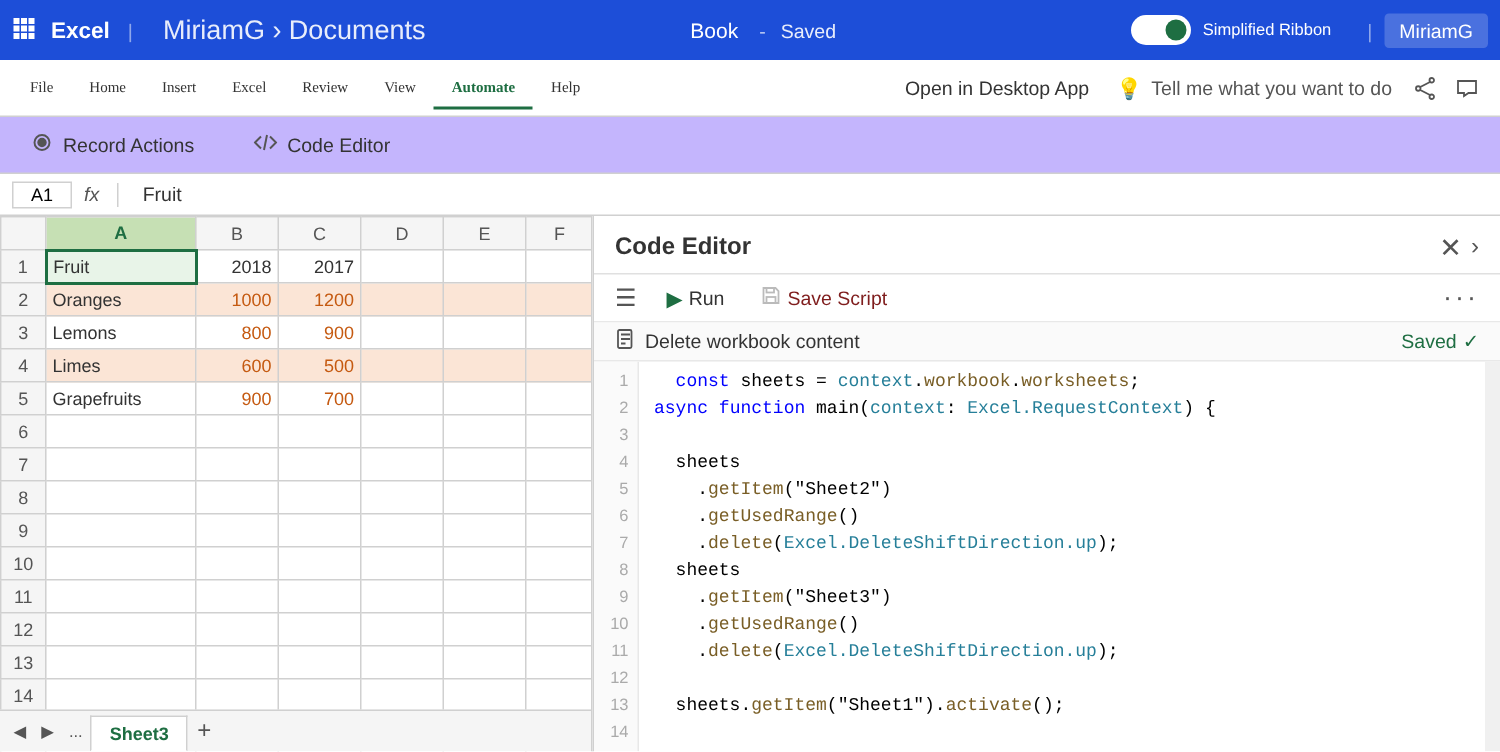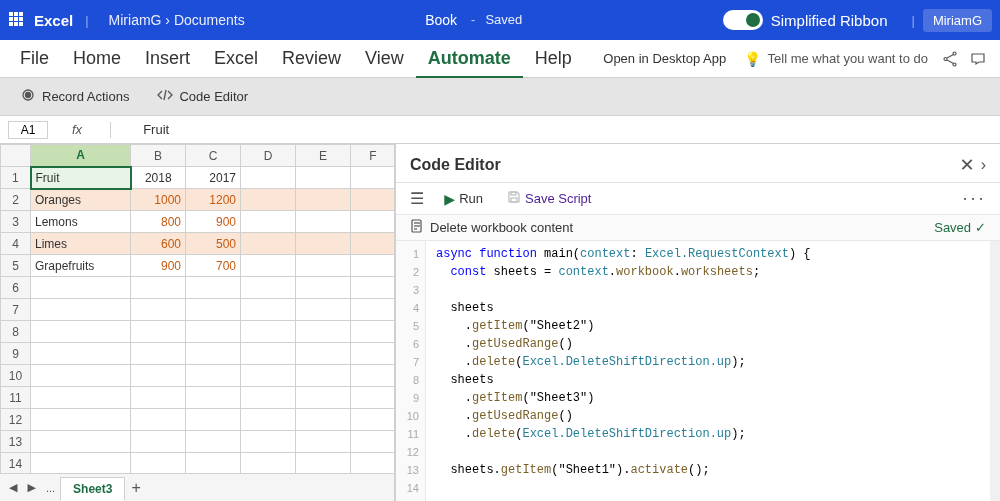--- a/index.html
+++ b/index.html
@@ -9,91 +9,92 @@
     #title-bar {
       background: #1d4ed8;
       color: #fff;
       height: 40px;
       display: flex;
       align-items: center;
       padding: 0 8px;
     }
     #title-bar .grid-icon { margin-right: 10px; cursor: pointer; }
     #title-bar .app-name { font-weight: 600; font-size: 15px; margin-right: 12px; }
-    #title-bar .breadcrumb { font-size: 14px; opacity: 0.9; margin-right: auto; padding-left: 14px; }
+    #title-bar .breadcrumb { font-size: 18px; opacity: 0.9; margin-right: auto; padding-left: 14px; }
     #title-bar .book-title { font-size: 14px; margin-right: 4px; }
     #title-bar .dash { margin: 0 4px; opacity: 0.7; }
     #title-bar .saved-label { font-size: 13px; opacity: 0.9; margin-right: 20px; }
     #title-bar .toggle-area { display: flex; align-items: center; gap: 8px; margin-right: 16px; }
     #title-bar .toggle-switch {
       width: 40px; height: 20px; background: #fff; border-radius: 10px;
       position: relative; cursor: pointer;
     }
     #title-bar .toggle-switch::after {
       content: ''; position: absolute; right: 3px; top: 3px;
       width: 14px; height: 14px; background: #1e6e42; border-radius: 50%;
     }
-    #title-bar .simplified-label { font-size: 15px; }
+    #title-bar .simplified-label { font-size: 11px; }
     #title-bar .user-name { font-size: 13px; background: rgba(255,255,255,0.2); padding: 4px 10px; border-radius: 3px; cursor: pointer; }
 
     
     #ribbon-tabs {
       background: #fff;
       border-bottom: 1px solid #d0d0d0;
       display: flex;
       align-items: center;
       padding: 0 8px;
       height: 38px;
     }
     .ribbon-tab {
       padding: 8px 12px;
-      font-size: 18px;
+      font-size: 10px;
       color: #333;
       cursor: pointer;
       position: relative;
       white-space: nowrap;
+      font-family: Liberation Serif, serif;
     }
     .ribbon-tab.active { color: #1e6e42; font-weight: 600; text-align: center; }
     .ribbon-tab.active::after {
       content: ''; position: absolute; bottom: -1px; left: 0; right: 0;
       height: 2px; background: #1e6e42;
     }
     #ribbon-tabs .spacer { flex: 1; }
     #ribbon-tabs .open-desktop { font-size: 13px; color: #333; cursor: pointer; padding: 0 10px; }
     #ribbon-tabs .tell-me { display: flex; align-items: center; gap: 6px; color: #555; cursor: pointer; padding: 0 8px; }
     #ribbon-tabs .tell-me-bulb { font-size: 14px; }
     #ribbon-tabs .share-icon, #ribbon-tabs .comment-icon {
       width: 28px; height: 28px; display: flex; align-items: center; justify-content: center;
       cursor: pointer; color: #555; font-size: 15px;
     }
 
     
     #ribbon-toolbar {
-      background: #e5e5e5;
+      background: #c4b5fd;
       border-bottom: 1px solid #d0d0d0;
       display: flex;
       align-items: center;
       padding: 4px 12px;
       height: 38px;
-      gap: 12px;
+      gap: 24px;
     }
     .toolbar-btn {
       display: flex; align-items: center; gap: 6px;
       padding: 4px 8px; cursor: pointer; color: #333; font-size: 13px;
       border-radius: 3px;
     }
     .toolbar-btn .btn-icon { font-size: 15px; color: #555; }
 
     
     #formula-bar {
       display: flex; align-items: center;
       border-bottom: 1px solid #d0d0d0;
       height: 28px;
       padding: 0 8px;
-      gap: 24px;
+      gap: 8px;
     }
     #formula-bar .fx-label { font-style: italic; color: #555; font-size: 13px; margin-right: 4px; }
     #formula-bar .formula-input { flex: 1; font-size: 13px; color: #333; border: none; outline: none; }
 
     
     #main-area {
       display: flex;
       height: calc(501px - 40px - 38px - 38px - 28px - 28px);
     }
 
@@ -160,21 +161,21 @@
     #code-editor-header .title { font-size: 16px; font-weight: 600; color: #333; }
 
     #code-editor-toolbar {
       display: flex; align-items: center; padding: 4px 14px;
       border-bottom: 1px solid #e8e8e8; gap: 8px;
     }
     .code-tool-btn {
       display: flex; align-items: center; gap: 4px;
       padding: 3px 8px; cursor: pointer; color: #333; font-size: 13px;
     }
-    .code-tool-btn.save-script { color: #4c1d95; text-align: right; }
+    .code-tool-btn.save-script { color: #7f1d1d; text-align: right; }
     .code-tool-separator { flex: 1; }
     .code-tool-more { color: #555; cursor: pointer; font-size: 18px; letter-spacing: 2px; }
     .menu-icon { font-size: 16px; cursor: pointer; color: #555; margin-right: 4px; }
 
     #code-editor-subheader {
       display: flex; align-items: center; justify-content: space-between;
       padding: 4px 14px; border-bottom: 1px solid #e8e8e8; background: #fafafa;
     }
     .subheader-label { display: flex; align-items: center; gap: 6px; font-size: 13px; color: #333; }
     .saved-check { color: #1e6e42; font-size: 13px; display: flex; align-items: center; gap: 4px; }
@@ -207,21 +208,21 @@
         <rect x="6" y="6" width="4" height="4"></rect>
         <rect x="11" y="6" width="4" height="4"></rect>
       <rect x="1" y="11" width="4" height="4"></rect>
         <rect x="6" y="11" width="4" height="4"></rect>
         <rect x="11" y="11" width="4" height="4"></rect>
     </svg>
   </div>
   <span class="app-name">Excel</span>
   <span style="color:rgba(255,255,255,0.5);margin-right:6px;">|</span>
   <span class="breadcrumb">MiriamG › Documents</span>
-  <div style="flex:1;display:flex;justify-content:center;gap:6px;">
+  <div style="flex:1;display:flex;justify-content:center;align-items:center;gap:6px;">
     <span class="book-title">Book</span>
     <span class="dash">-</span>
     <span class="saved-label">Saved</span>
   </div>
   <div class="toggle-area">
     <div class="toggle-switch"></div>
     <span class="simplified-label">Simplified Ribbon</span>
   </div>
   <span style="color:rgba(255,255,255,0.5);margin: 0 8px;">|</span>
   <span class="user-name">MiriamG</span>
@@ -304,21 +305,21 @@
           <th>C</th>
           <th>D</th>
           <th>E</th>
           <th>F</th>
         </tr>
       </thead>
       <tbody id="spreadsheet-body">
       <tr>
             <th class="row-header">1</th>
             <td class="cell-selected">Fruit</td>
-            <td style="text-align: center;">2018</td>
+            <td style="text-align: right;">2018</td>
             <td style="text-align: right;">2017</td>
             <td></td>
             <td></td>
             <td></td>
           </tr>
           <tr class="row-orange-bg">
             <th class="row-header">2</th>
             <td>Oranges</td>
             <td style="text-align: right; color: rgb(197, 90, 17);">1000</td>
             <td style="text-align: right; color: rgb(197, 90, 17);">1200</td>
@@ -520,22 +521,22 @@
           <span class="line-num">8</span>
           <span class="line-num">9</span>
           <span class="line-num">10</span>
           <span class="line-num">11</span>
           <span class="line-num">12</span>
           <span class="line-num">13</span>
           <span class="line-num">14</span>
           <span class="line-num">15</span>
         </div>
       <div class="code-content" id="code-lines-container">
+          <div class="code-line">  <span style="color:#0000ff">const</span> sheets = <span style="color:#267f99">context</span>.<span style="color:#795e26">workbook</span>.<span style="color:#795e26">worksheets</span>;</div>
           <div class="code-line"><span style="color:#0000ff">async</span> <span style="color:#0000ff">function</span> main(<span style="color:#267f99">context</span>: <span style="color:#267f99">Excel.RequestContext</span>) {</div>
-          <div class="code-line">  <span style="color:#0000ff">const</span> sheets = <span style="color:#267f99">context</span>.<span style="color:#795e26">workbook</span>.<span style="color:#795e26">worksheets</span>;</div>
           <div class="code-line">&nbsp;</div>
           <div class="code-line">  sheets</div>
           <div class="code-line">    .<span style="color:#795e26">getItem</span>("Sheet2")</div>
           <div class="code-line">    .<span style="color:#795e26">getUsedRange</span>()</div>
           <div class="code-line">    .<span style="color:#795e26">delete</span>(<span style="color:#267f99">Excel.DeleteShiftDirection.up</span>);</div>
           <div class="code-line">  sheets</div>
           <div class="code-line">    .<span style="color:#795e26">getItem</span>("Sheet3")</div>
           <div class="code-line">    .<span style="color:#795e26">getUsedRange</span>()</div>
           <div class="code-line">    .<span style="color:#795e26">delete</span>(<span style="color:#267f99">Excel.DeleteShiftDirection.up</span>);</div>
           <div class="code-line">&nbsp;</div>

